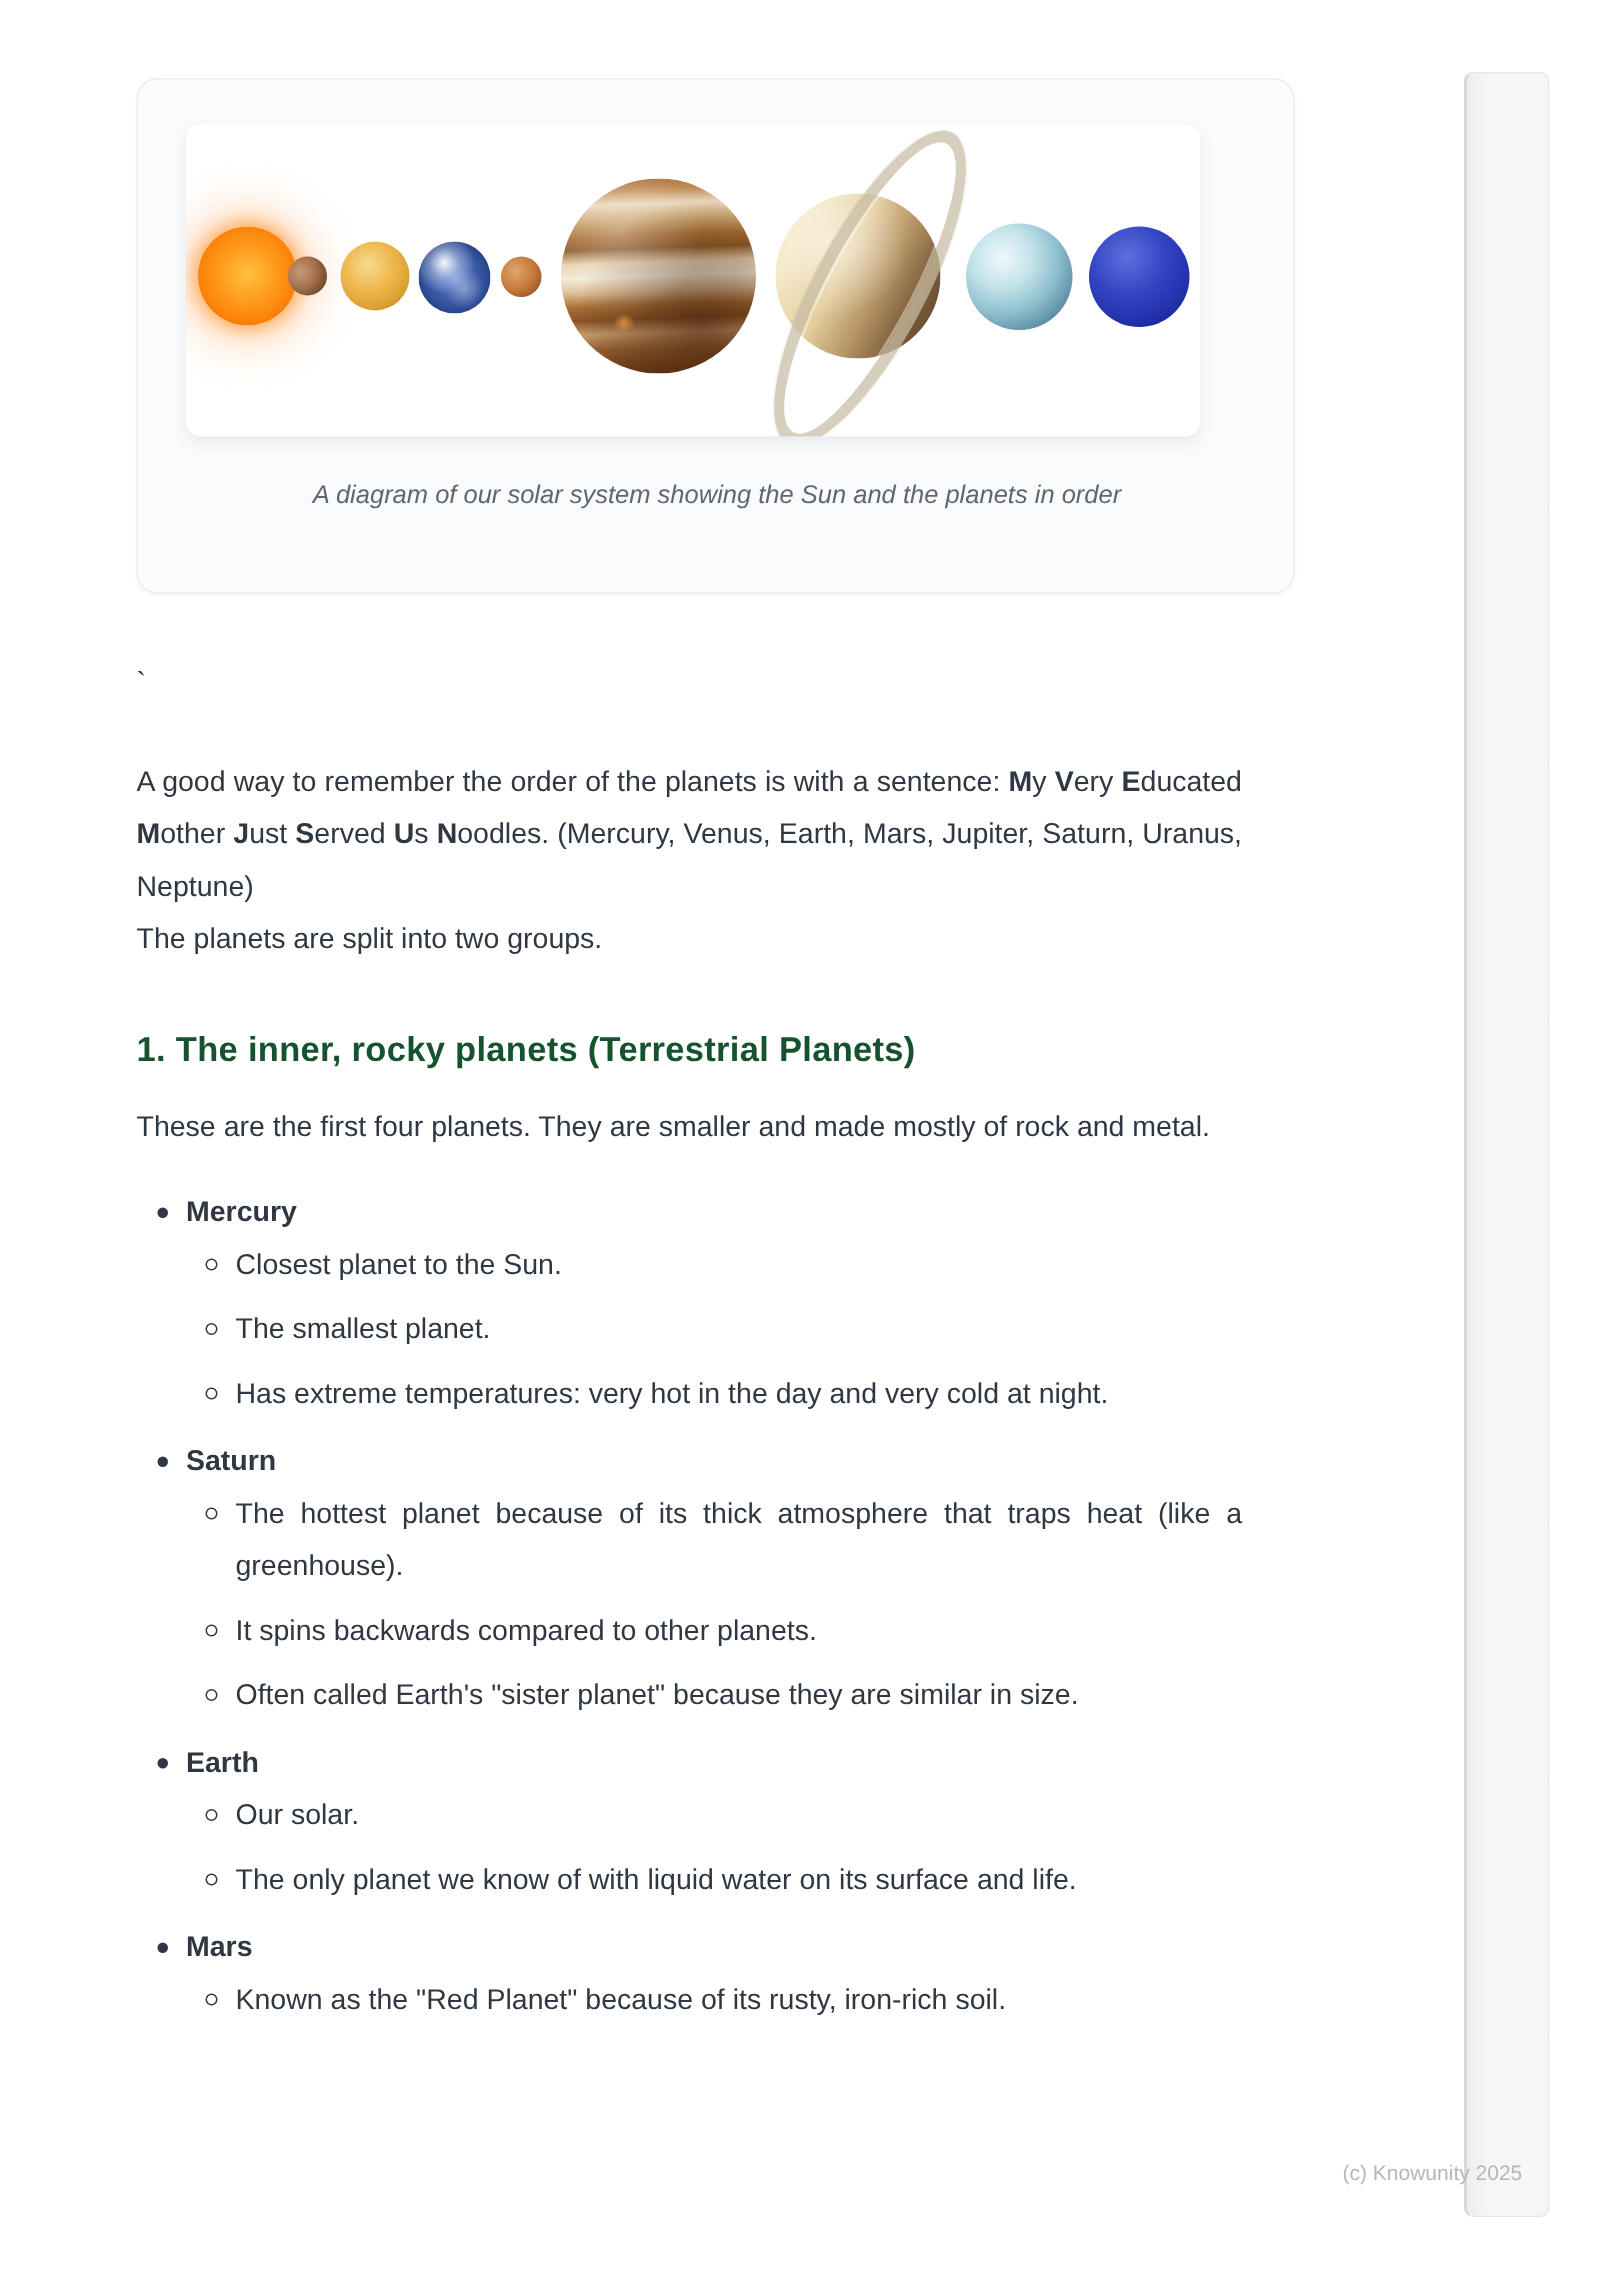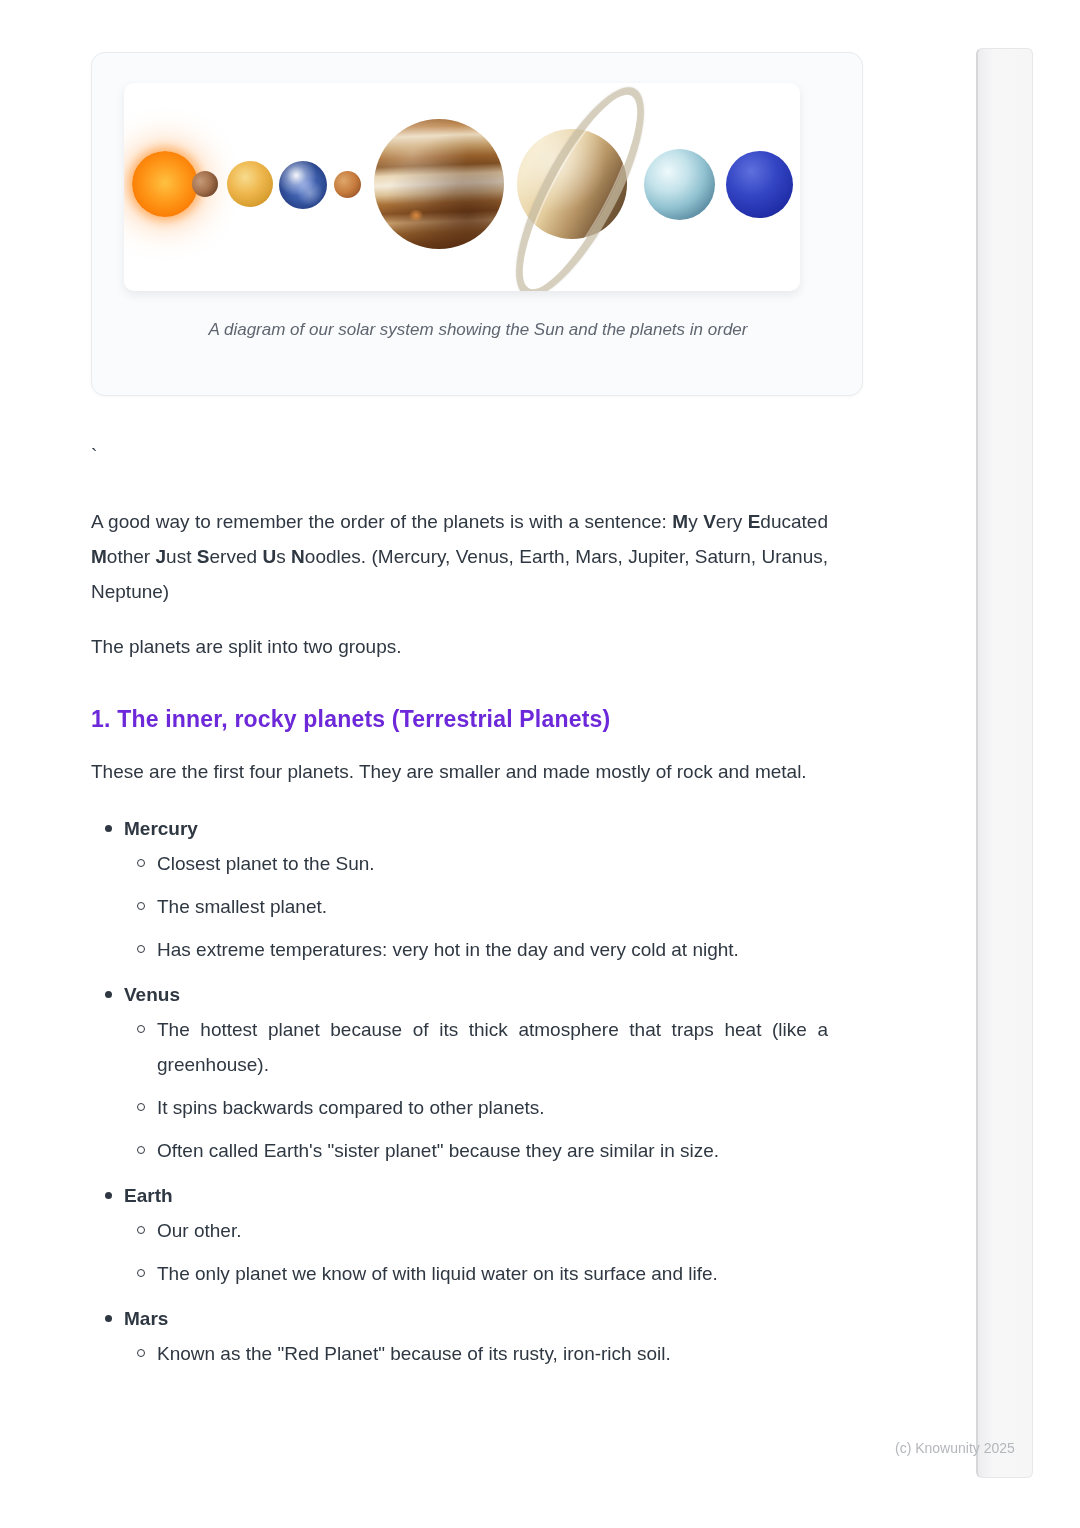--- a/index.html
+++ b/index.html
@@ -85,24 +85,24 @@
   .neptune{
     left:602px;top:68px;width:67px;height:67px;
     background:radial-gradient(circle at 38% 30%,#5e70dd 0%,#3445c4 40%,#2230ab 70%,#161f7e 100%);
   }
 
   
   p,h2{margin:0;}
   .stray{margin-top:44px;font-size:19px;line-height:32px;}
   .p-mnemonic{margin-top:32px;font-size:19px;line-height:35px;text-align:justify;}
   .p-mnemonic b{font-weight:700;}
-  .p-groups{margin-top:20px;font-size:19px;line-height:35px;}
+  .p-groups{font-size:19px;line-height:35px;}
   h2.section{
     margin-top:40px;font-size:23px;line-height:30px;font-weight:700;
-    color:#6d28d9;letter-spacing:.2px;
+    color:#14532d;letter-spacing:.2px;
   }
   .p-intro{margin-top:20px;font-size:19px;line-height:35px;text-align:justify;}
 
   
   ul{margin:0;padding:0;list-style:none;}
   .planet-list{margin-top:22px;padding-left:33px;font-size:19px;line-height:35px;}
   .planet-list>li{position:relative;margin-bottom:10px;}
   .planet-list>li::before{
     content:'';position:absolute;left:-19px;top:14px;width:7px;height:7px;
     border-radius:50%;background:#2f3842;
@@ -162,31 +162,31 @@
   <ul class="planet-list">
     <li>
       <span class="pname">Mercury</span>
       <ul class="facts">
         <li>Closest planet to the Sun.</li>
         <li>The smallest planet.</li>
         <li>Has extreme temperatures: very hot in the day and very cold at night.</li>
       </ul>
     </li>
     <li>
-      <span class="pname">Venus</span>
+      <span class="pname">Saturn</span>
       <ul class="facts">
         <li>The hottest planet because of its thick atmosphere that traps heat (like a greenhouse).</li>
         <li>It spins backwards compared to other planets.</li>
         <li>Often called Earth's "sister planet" because they are similar in size.</li>
       </ul>
     </li>
     <li>
       <span class="pname">Earth</span>
       <ul class="facts">
-        <li>Our other.</li>
+        <li>Our solar.</li>
         <li>The only planet we know of with liquid water on its surface and life.</li>
       </ul>
     </li>
     <li>
       <span class="pname">Mars</span>
       <ul class="facts">
         <li>Known as the "Red Planet" because of its rusty, iron-rich soil.</li>
       </ul>
     </li>
   </ul>

